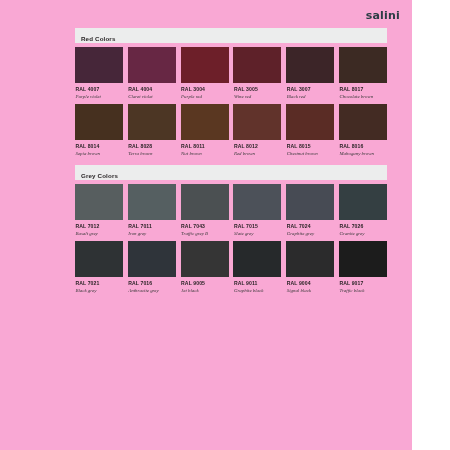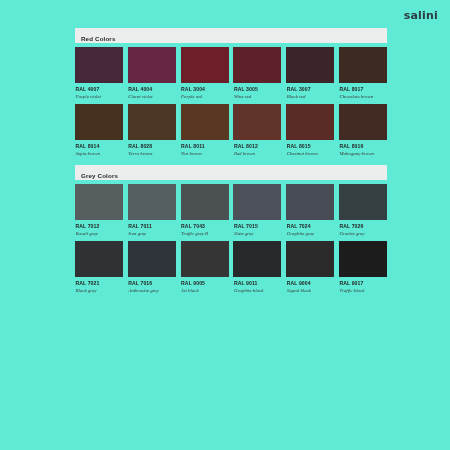--- a/index.html
+++ b/index.html
@@ -8,23 +8,23 @@
   }
   body {
     width: 450px;
     height: 450px;
     background: #ffffff;
     font-family: "Liberation Sans", sans-serif;
     overflow: hidden;
   }
   .page {
     position: relative;
-    width: 450px;
+    width: 412px;
     height: 450px;
-    background: #5eead4;
+    background: #f9a8d4;
     box-sizing: border-box;
   }
   .brand {
     position: absolute;
     top: 9px;
     right: 12px;
     font-size: 11px;
     font-weight: 700;
     letter-spacing: 0.2px;
     color: #2c3d45;

